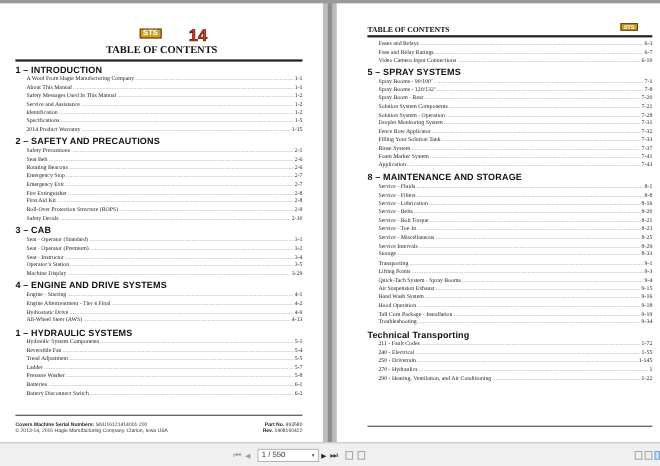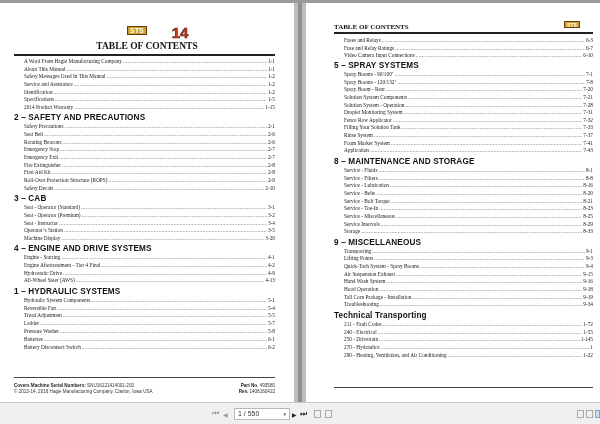--- a/index.html
+++ b/index.html
@@ -51,20 +51,21 @@
   <div class="page left">
     <div class="logo" style="left:127px; top:23px;">
       <span class="sts">STS</span>
       <span class="num">14</span>
     </div>
     <div class="toc-title" style="left:0; width:294px; text-align:center; top:38px; font-size:9.5px;">TABLE OF CONTENTS</div>
     <div class="rule" style="left:14px; width:261px; top:51px;"></div>
 
     <div id="left-sections" style="position:absolute; left:14px; top:55px; width:261px;">
         <div style="margin-bottom: 1px;">
+          <div class="sec-h">1 – INTRODUCTION</div>
           <div class="entry" style="padding-left: 10px;">
             <span class="lbl">A Word From Hagie Manufacturing Company</span>
             <span class="dots"></span>
             <span class="pg">1-1</span>
           </div>
           <div class="entry" style="padding-left: 10px;">
             <span class="lbl">About This Manual</span>
             <span class="dots"></span>
             <span class="pg">1-1</span>
           </div>
@@ -374,21 +375,20 @@
             <span class="dots"></span>
             <span class="pg">8-29</span>
           </div>
           <div class="entry" style="padding-left: 10px;">
             <span class="lbl">Storage</span>
             <span class="dots"></span>
             <span class="pg">8-33</span>
           </div>
         </div>
         <div style="margin-bottom: 1px;">
-          <div class="sec-h">9 – MISCELLANEOUS</div>
           <div class="entry" style="padding-left: 10px;">
             <span class="lbl">Transporting</span>
             <span class="dots"></span>
             <span class="pg">9-1</span>
           </div>
           <div class="entry" style="padding-left: 10px;">
             <span class="lbl">Lifting Points</span>
             <span class="dots"></span>
             <span class="pg">9-3</span>
           </div>

